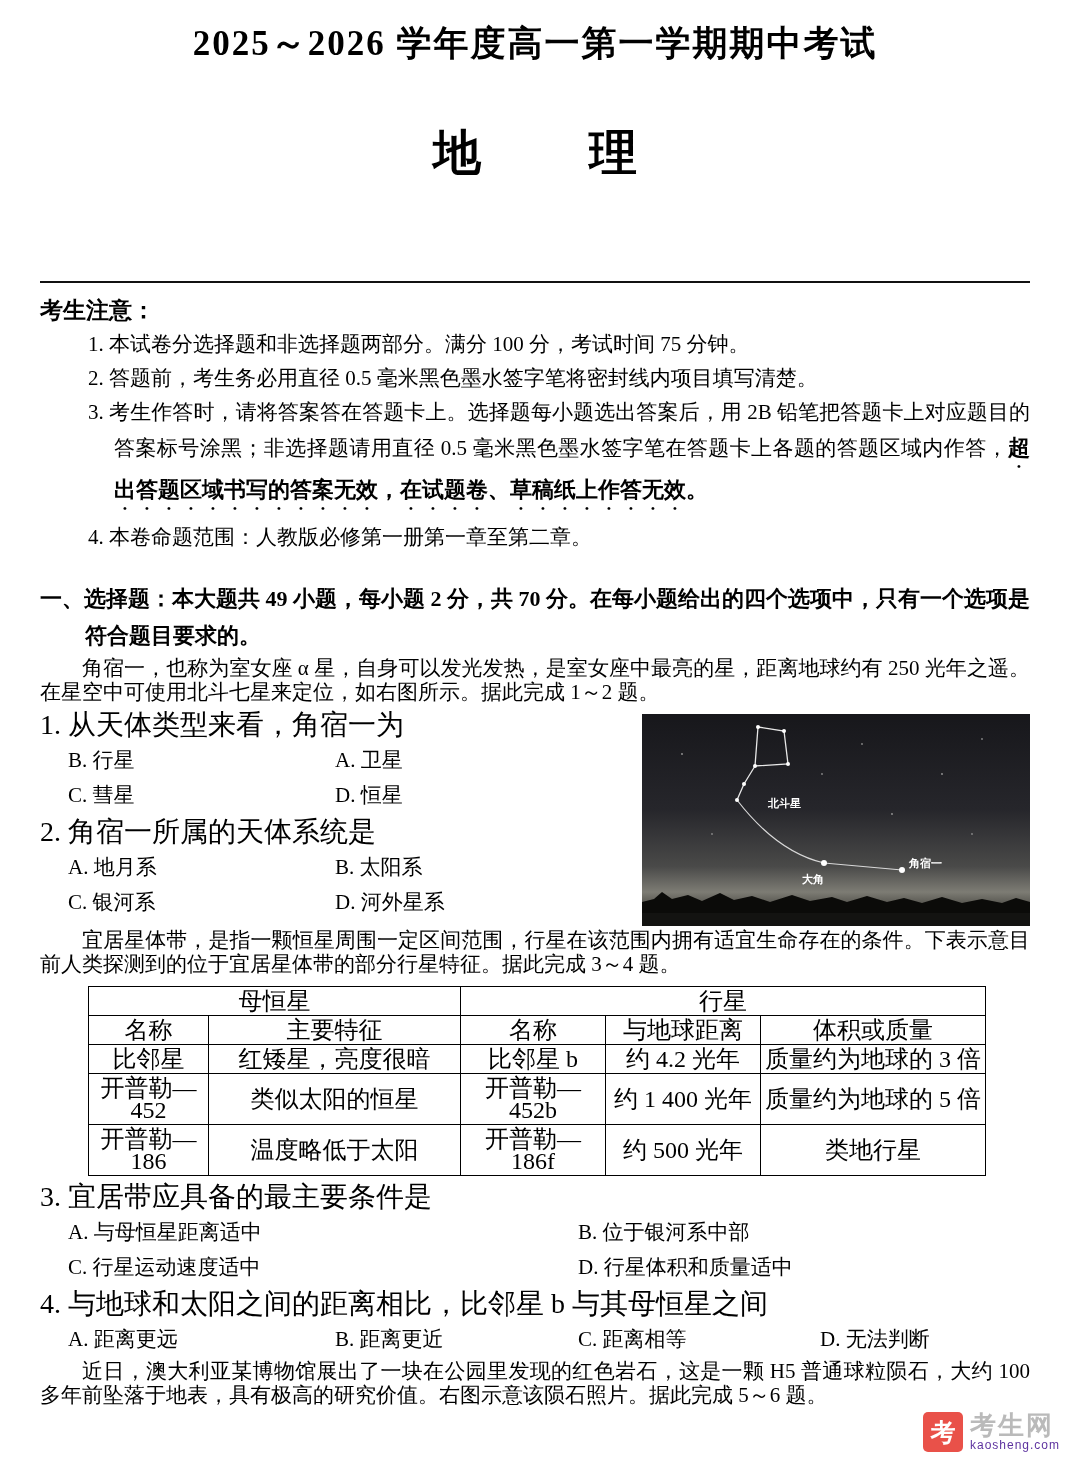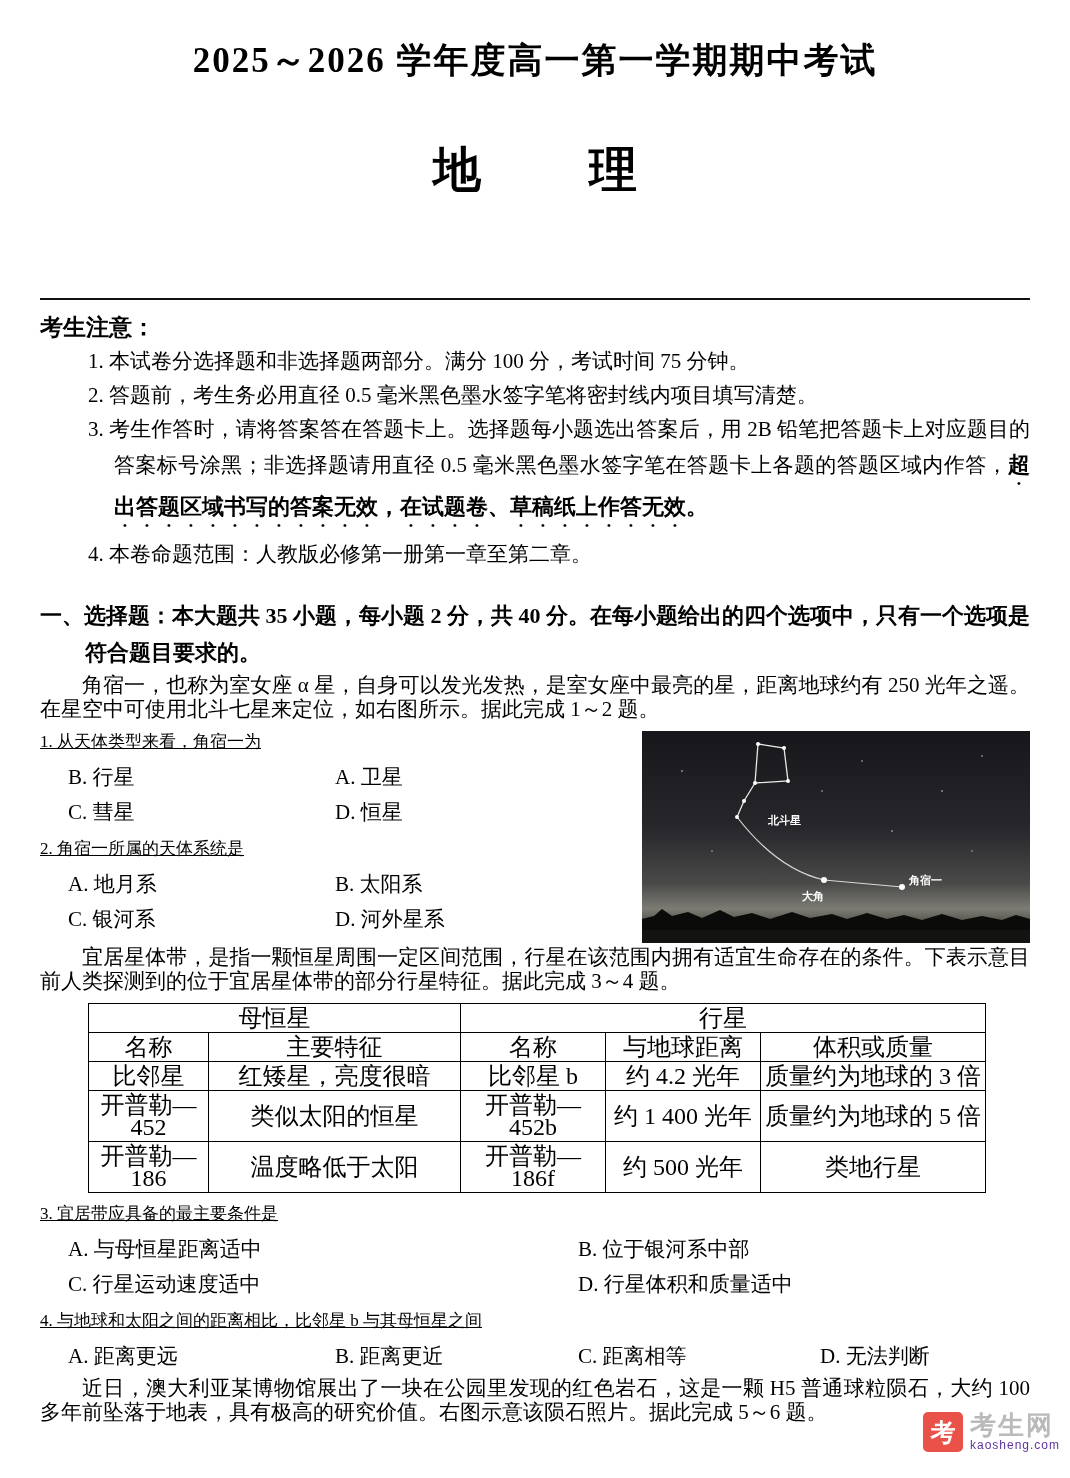--- a/index.html
+++ b/index.html
@@ -4,42 +4,42 @@
 <style>
   * { margin:0; padding:0; box-sizing:border-box; }
   html,body { background:#ffffff; }
   body {
     width:1070px; height:1478px;
     font-family:"Liberation Serif","DejaVu Serif",serif;
     color:#000; position:relative; overflow:hidden;
   }
   .page { position:relative; width:1070px; height:1478px; padding:16px 40px 0 40px; overflow:hidden; }
 
-  .exam-title { text-align:center; font-size:35px; font-weight:bold; letter-spacing:2px; margin-top:21px; }
+  .exam-title { text-align:center; font-size:35px; font-weight:bold; letter-spacing:2px; margin-top:4px; }
   .subject { text-align:center; font-size:48px; font-weight:bold; letter-spacing:108px; text-indent:108px; margin-top:54px; white-space:nowrap; }
 
   .rule { border:none; border-top:2.5px solid #111; margin-top:96px; }
 
   .notice { margin-top:12px; }
   .notice-title { font-size:23px; font-weight:bold; line-height:32px; }
   .notice-item { font-size:21px; line-height:34px; padding-left:74px; text-indent:-26px; text-align:justify; }
   .notice-item.tall { line-height:35px; padding-bottom:6px; }
   .em-dots {
     font-weight:bold; font-size:22px;
     -webkit-text-emphasis:filled dot #000; -webkit-text-emphasis-position:under right;
     text-emphasis:filled dot #000; text-emphasis-position:under right;
   }
 
   .section-heading { margin-top:26px; font-size:22px; font-weight:bold; line-height:37px; padding-left:45px; text-indent:-45px; text-align:justify; }
 
   .para { font-size:21px; line-height:24px; text-indent:2em; text-align:justify; margin-top:2px; }
 
   .q-flex { display:flex; margin-top:2px; }
   .q-left { flex:1; padding-right:10px; }
-  .stem { font-size:17px; line-height:37px; text-align:justify;text-decoration:underline; }
+  .stem { font-size:28px; line-height:37px; text-align:justify; }
   .opts { display:grid; padding-left:28px; font-size:21px; line-height:35px; }
   .opts2  { grid-template-columns:267px 1fr; }
   .opts2w { grid-template-columns:510px 1fr; }
   .opts4  { grid-template-columns:267px 243px 242px 1fr; }
 
   .figure { width:388px; height:212px; flex:0 0 388px; margin-top:8px; }
   .figure svg { display:block; }
   .sky-label { fill:#ffffff; font-size:11px; font-weight:bold; font-family:"Liberation Sans","DejaVu Sans",sans-serif; }
 
   table.planet { border-collapse:collapse; margin:10px 0 2px 48px; font-size:24px; table-layout:fixed; width:897px; }
@@ -63,21 +63,21 @@
   <hr class="rule">
 
   <section class="notice">
     <div class="notice-title">考生注意：</div>
     <p class="notice-item">1. 本试卷分选择题和非选择题两部分。满分 100 分，考试时间 75 分钟。</p>
     <p class="notice-item">2. 答题前，考生务必用直径 0.5 毫米黑色墨水签字笔将密封线内项目填写清楚。</p>
     <p class="notice-item tall"><span>3. 考生作答时，请将答案答在答题卡上。选择题每小题选出答案后，用 2B 铅笔把答题卡上对应题目的答案标号涂黑；非选择题请用直径 0.5 毫米黑色墨水签字笔在答题卡上各题的答题区域内作答，</span><span class="em-dots">超出答题区域书写的答案无效，在试题卷、草稿纸上作答无效。</span></p>
     <p class="notice-item">4. 本卷命题范围：人教版必修第一册第一章至第二章。</p>
   </section>
 
-  <p class="section-heading">一、选择题：本大题共 35 小题，每小题 2 分，共 40 分。在每小题给出的四个选项中，只有一个选项是符合题目要求的。</p>
+  <p class="section-heading">一、选择题：本大题共 49 小题，每小题 2 分，共 70 分。在每小题给出的四个选项中，只有一个选项是符合题目要求的。</p>
 
   <p class="para">角宿一，也称为室女座 α 星，自身可以发光发热，是室女座中最亮的星，距离地球约有 250 光年之遥。在星空中可使用北斗七星来定位，如右图所示。据此完成 1～2 题。</p>
 
   <div class="q-flex">
     <div class="q-left">
       <div class="stem">1. 从天体类型来看，角宿一为</div>
       <div class="opts opts2">
         <span>B. 行星</span>
         <span>A. 卫星</span>
         <span>C. 彗星</span>

